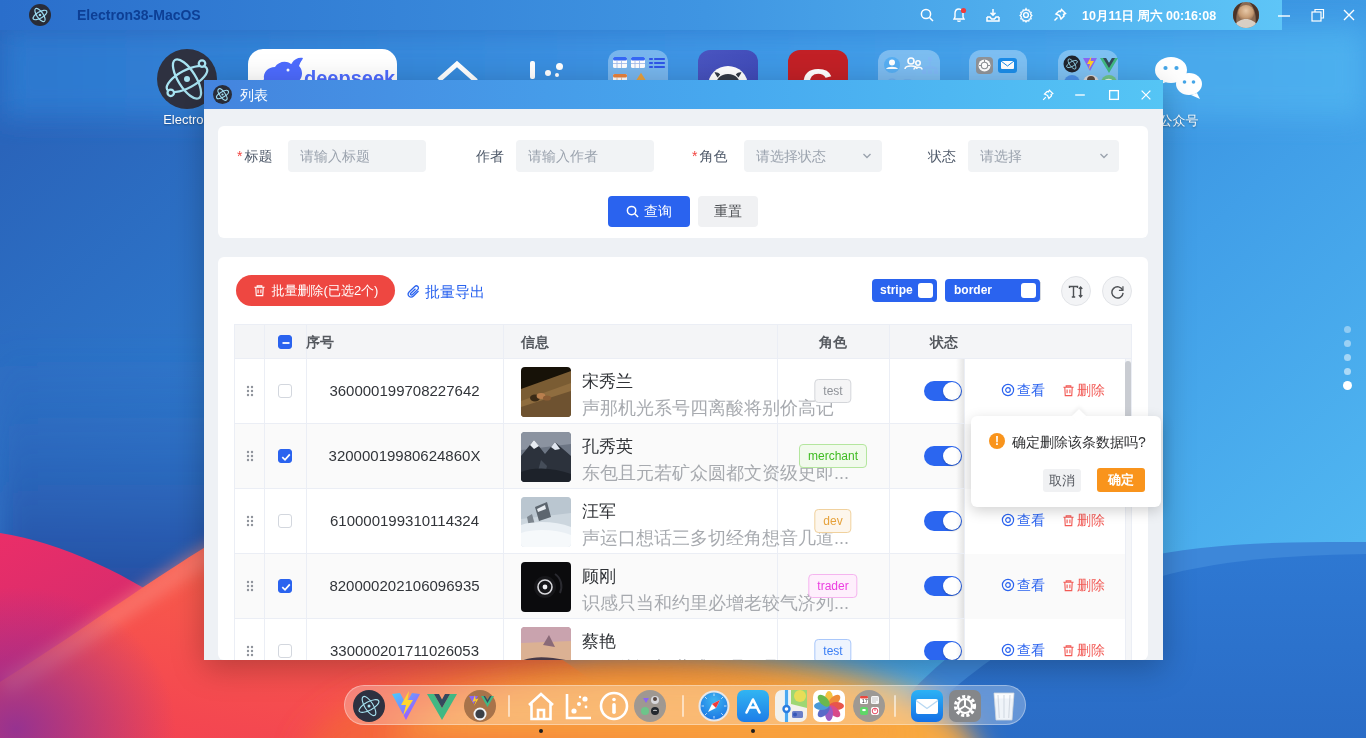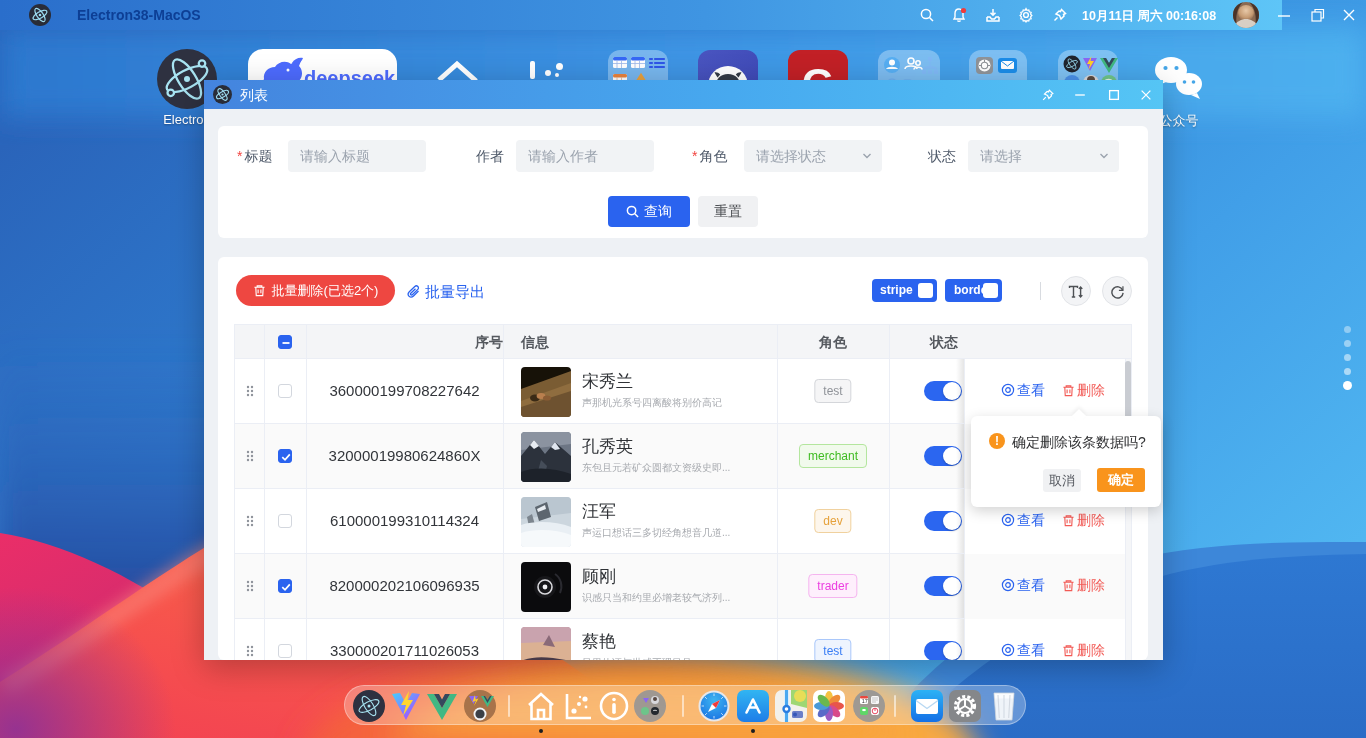--- a/index.html
+++ b/index.html
@@ -42,21 +42,21 @@
 .trow{position:absolute;left:0;width:896px;height:65px;background:#fff;border-bottom:1px solid #ebeef5}
 .trow.stripe{background:#fafafa}
 .cell-line{position:absolute;top:0;width:1px;height:100%;background:#ebeef5}
 .hdr{position:absolute;left:0;top:0;width:896px;height:34px;background:#f4f5f7;font-size:14px;font-weight:bold;color:#55595f;border-bottom:1px solid #ebeef5}
 .ck{position:absolute;width:14px;height:14px;border:1px solid #d3d7de;border-radius:3px;background:#fff}
 .ck.on{background:#2a63ef;border-color:#2a63ef}
 .dots6{position:absolute;width:8px;height:12px}
 .num{position:absolute;left:71px;width:197px;text-align:center;line-height:64px;font-size:15px;color:#32353a}
 .thumb{position:absolute;left:286px;top:8px;width:50px;height:50px;border-radius:4px;overflow:hidden}
 .iname{position:absolute;left:347px;top:11px;font-size:17px;color:#2f3236}
-.idesc{position:absolute;left:347px;top:37px;font-size:10px;color:#a7aaaf;white-space:nowrap}
+.idesc{position:absolute;left:347px;top:37px;font-size:18px;color:#a7aaaf;white-space:nowrap}
 .tag{position:absolute;left:598px;transform:translateX(-50%);height:24px;line-height:22px;padding:0 8px;border-radius:4px;border:1px solid;font-size:12px;top:20px}
 .sw{position:absolute;left:689px;top:22px;width:38px;height:20px;border-radius:10px;background:#2b66f0}
 .sw .knob{position:absolute;right:1px;top:1px;width:18px;height:18px;border-radius:50%;background:#fff;box-shadow:0 1px 2px rgba(0,0,0,0.25)}
 .act{position:absolute;top:0;left:729px;width:161px;height:65px;background:#fff;border-left:1px solid #ebeef5}
 .stripe .act{background:#fafafa}
 .shadowL{position:absolute;top:0;left:721px;width:8px;height:100%;background:linear-gradient(90deg,rgba(0,0,0,0),rgba(0,0,0,0.10))}
 .alink{position:absolute;top:23px;font-size:14px}
 #sbtrack{position:absolute;left:890px;top:34px;width:6px;height:303px;background:#f5f6f8;border-left:1px solid #ebeef5}
 #sbthumb{position:absolute;left:890px;top:36px;width:6px;height:86px;background:#c9ccd2;border-radius:3px}
 
@@ -388,21 +388,21 @@
       <div class="btn" style="left:480px;top:70px;width:60px;height:31px;background:#f0f1f3;color:#4e5155;line-height:31px">重置</div>
     </div>
     <div class="card" id="card2" style="left:14px;top:148px;width:930px;height:403px">
       <div class="abs" style="left:18px;top:18px;width:159px;height:31px;border-radius:16px;background:#ee4741;color:#fff;font-size:13px;line-height:31px;text-align:center"><svg style="vertical-align:-2px;margin-right:6px" width="13" height="13" viewBox="0 0 14 14" fill="none" stroke="#fff" stroke-width="1.2">
             <path d="M1.5 3.5 L12.5 3.5 M4.5 3.5 L4.5 2 L9.5 2 L9.5 3.5 M3 3.5 L3.5 12.5 L10.5 12.5 L11 3.5 M5.5 6 L5.5 10 M8.5 6 L8.5 10"></path>
           </svg>批量删除(已选2个)</div>
       <div class="abs" style="left:189px;top:26px;font-size:15px;color:#2a63ef"><svg style="vertical-align:-2px;margin-right:4px" width="14" height="14" viewBox="0 0 14 14" fill="none" stroke="#2a63ef" stroke-width="1.3">
             <path d="M11.5 6 L6.5 11 C5 12.5 2.7 12.5 1.8 11 C0.8 9.7 1 8 2.3 6.8 L7.8 1.5 C8.7 0.7 10 0.7 10.8 1.5 C11.6 2.3 11.6 3.6 10.8 4.4 L5.3 9.7 C4.9 10.1 4.2 10.1 3.8 9.7 C3.4 9.3 3.4 8.6 3.8 8.2 L8.5 3.7"></path>
           </svg>批量导出</div>
       <div class="tgbtn" style="left:654px;width:65px;padding-left:8px">stripe<div class="tgbox" style="right:4px"></div></div>
-      <div class="tgbtn" style="left:727px;width:57px;padding-left:9px">border<div class="tgbox" style="right:4px"></div></div>
+      <div class="tgbtn" style="left:727px;width:95px;padding-left:9px">border<div class="tgbox" style="right:4px"></div></div>
       <div class="abs" style="left:822px;top:25px;width:1px;height:18px;background:#d8dbe0"></div>
       <div class="circ" style="left:843px"><svg width="16" height="16" viewBox="0 0 16 16" style="margin-top:7px" fill="none" stroke="#4e5155" stroke-width="1.4">
             <path d="M1.5 4 L1.5 2.5 L9.5 2.5 L9.5 4 M5.5 2.5 L5.5 13 M3.8 13 L7.2 13"></path>
             <path d="M12.6 3 L12.6 13 M10.9 4.9 L12.6 3 L14.3 4.9 M10.9 11.1 L12.6 13 L14.3 11.1"></path>
           </svg></div>
       <div class="circ" style="left:884px"><svg width="15" height="15" viewBox="0 0 16 16" style="margin-top:7px" fill="none" stroke="#4e5155" stroke-width="1.5">
             <path d="M13.5 6.5 A6 6 0 1 0 14 9.5"></path>
             <path d="M13.8 2.5 L13.8 6.8 L9.5 6.8" stroke-width="1.3"></path>
           </svg></div>
       <div id="tbl">
@@ -410,21 +410,21 @@
           <div class="cell-line" style="left:29px"></div>
             <div class="cell-line" style="left:71px"></div>
             <div class="cell-line" style="left:268px"></div>
             <div class="cell-line" style="left:542px"></div>
             <div class="cell-line" style="left:654px"></div>
           <div class="ck on" style="left:43px;top:10px">
               <svg width="12" height="12" viewBox="0 0 12 12" style="display:block;margin:1px" stroke="#fff" stroke-width="1.8">
                 <path d="M2.5 6 L9.5 6"></path>
               </svg>
             </div>
-          <div class="abs" style="left:71px;width:197px;text-align:right;line-height:34px">序号</div>
+          <div class="abs" style="left:71px;width:197px;text-align:left;line-height:34px">序号</div>
           <div class="abs" style="left:286px;line-height:34px">信息</div>
           <div class="abs" style="left:542px;width:112px;text-align:center;line-height:34px">角色</div>
           <div class="abs" style="left:654px;width:110px;text-align:center;line-height:34px">状态</div>
         </div>
         <div class="trow" style="top:34px">
           <div class="cell-line" style="left:29px"></div>
             <div class="cell-line" style="left:71px"></div>
             <div class="cell-line" style="left:268px"></div>
             <div class="cell-line" style="left:542px"></div>
             <div class="cell-line" style="left:654px"></div>

